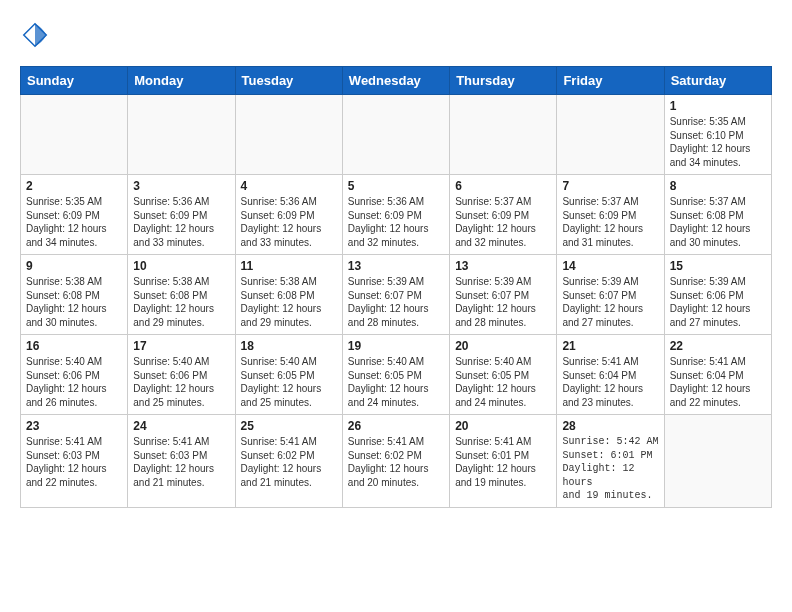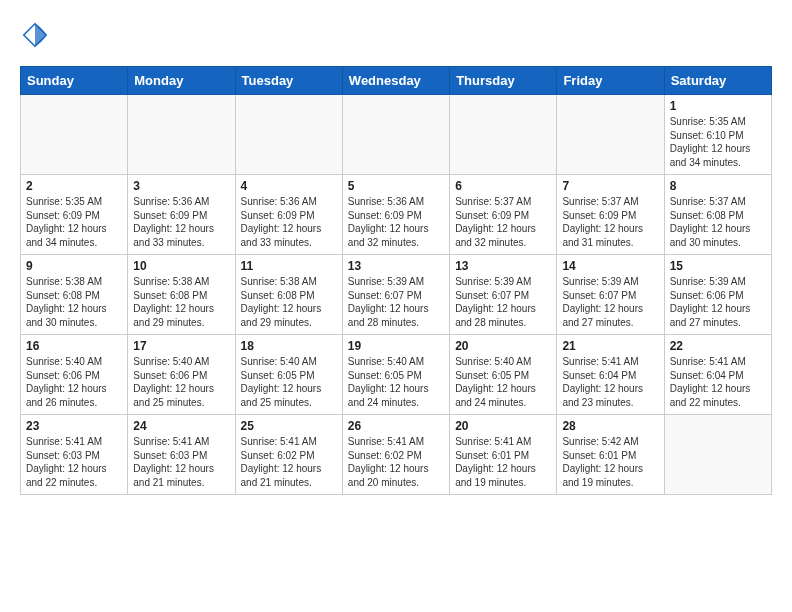--- a/index.html
+++ b/index.html
@@ -322,21 +322,21 @@
         </td>
         <td>
           <span class="day-number">20</span>
           <div class="day-info" style="white-space: pre-line;">Sunrise: 5:41 AM
 Sunset: 6:01 PM
 Daylight: 12 hours
 and 19 minutes.</div>
         </td>
         <td>
           <span class="day-number">28</span>
-          <div class="day-info" style="white-space: pre-line;">Sunrise: 5:42 AM
+          <div class="day-info" style="white-space: pre-line; font-family: Liberation Mono, monospace;">Sunrise: 5:42 AM
 Sunset: 6:01 PM
 Daylight: 12 hours
 and 19 minutes.</div>
         </td>
         <td class="empty"></td>
       </tr>
     </tbody>
 </table>
 
 </body></html>

